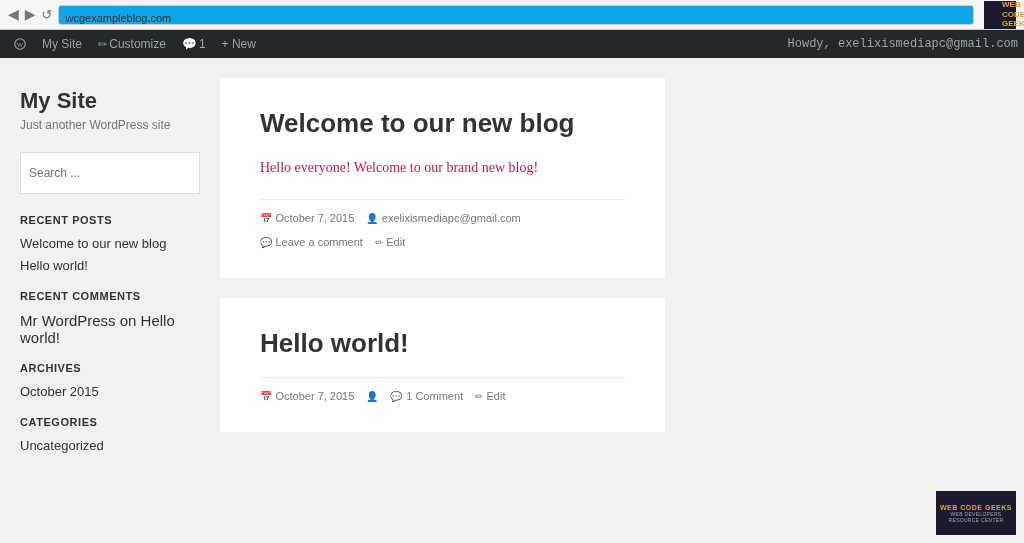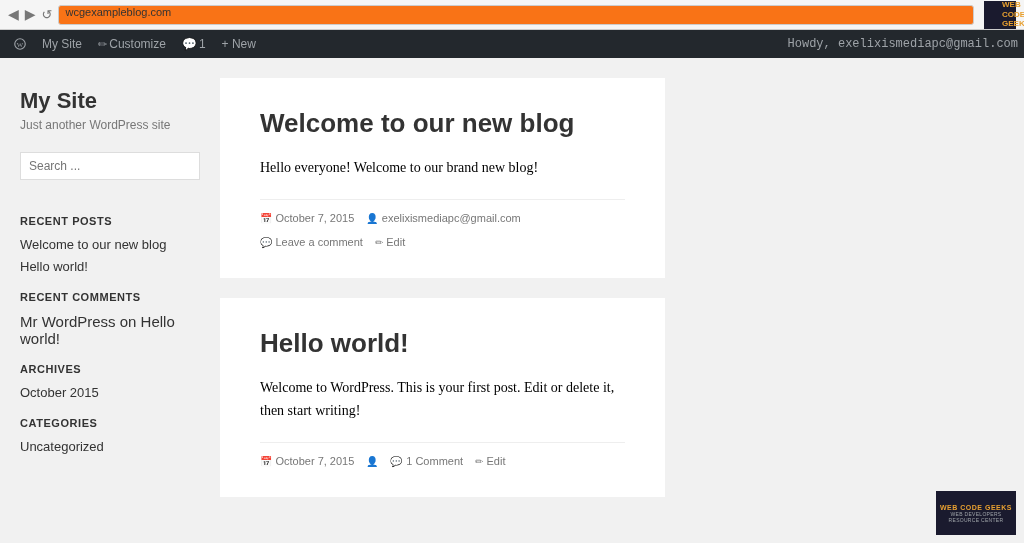--- a/index.html
+++ b/index.html
@@ -71,26 +71,26 @@
       font-size: 14px;
       width: auto;
       height: auto;
       border-radius: 0;
       color: #777;
       cursor: pointer;
     }
     .browser-reload { color: #777; font-size: 13px; cursor: pointer; }
     .address-bar {
       flex: 1;
-      background: #f97316;
+      background: #0ea5e9;
       border: 1px solid #ccc;
       border-radius: 3px;
       height: 20px;
       display: flex;
-      align-items: flex-start;
+      align-items: flex-end;
       padding: 0 6px;
       font-size: 11px;
       font-family: Arial, sans-serif;
       color: #333;
     }
     .browser-logo {
       width: 32px;
       height: 28px;
       background: #1a1a2e;
       display: flex;
@@ -122,28 +122,28 @@
       margin-bottom: 4px;
     }
     .site-tagline {
       font-size: 12px;
       color: #777;
       font-family: Arial, sans-serif;
       margin-bottom: 20px;
     }
     .search-box {
       width: 100%;
-      height: 28px;
+      height: 42px;
       border: 1px solid #ddd;
       padding: 0 8px;
       font-size: 12px;
       font-family: Arial, sans-serif;
       color: #999;
       background: white;
-      margin-bottom: 19px;
+      margin-bottom: 4px;
     }
     .widget-title {
       font-size: 11px;
       font-weight: bold;
       letter-spacing: 0.05em;
       color: #333;
       font-family: Arial, sans-serif;
       margin-bottom: 10px;
       margin-top: 16px;
     }
@@ -179,21 +179,21 @@
     .post-title {
       font-size: 26px;
       font-weight: bold;
       color: #333;
       margin-bottom: 18px;
       font-family: Arial, sans-serif;
     }
     .post-title a { color: #333; text-decoration: none; }
     .post-content {
       font-size: 14px;
-      color: #000000;
+      color: #be185d;
       line-height: 1.6;
       margin-bottom: 20px;
     }
     .post-meta {
       font-size: 11px;
       color: #777;
       font-family: Arial, sans-serif;
       border-top: 1px solid #eee;
       padding-top: 12px;
       display: flex;
@@ -343,21 +343,20 @@
           <span class="post-meta-icon">✏</span>
           <a href="#" style="color:#777;text-decoration:none;">Edit</a>
         </span>
       </div>
     </div>
 
     <div class="post-card">
       <h2 class="post-title">
         <a href="#">Hello world!</a>
       </h2>
-      <div class="post-content">Welcome to WordPress. This is your first post. Edit or delete it, then start writing!</div>
       <div class="post-meta">
         <span class="post-meta-item">
           <span class="post-meta-icon">📅</span>
           <span>October 7, 2015</span>
         </span>
         <span class="post-meta-item">
           <span class="post-meta-icon">👤</span>
         </span>
         <span class="post-meta-item">
           <span class="post-meta-icon">💬</span>

